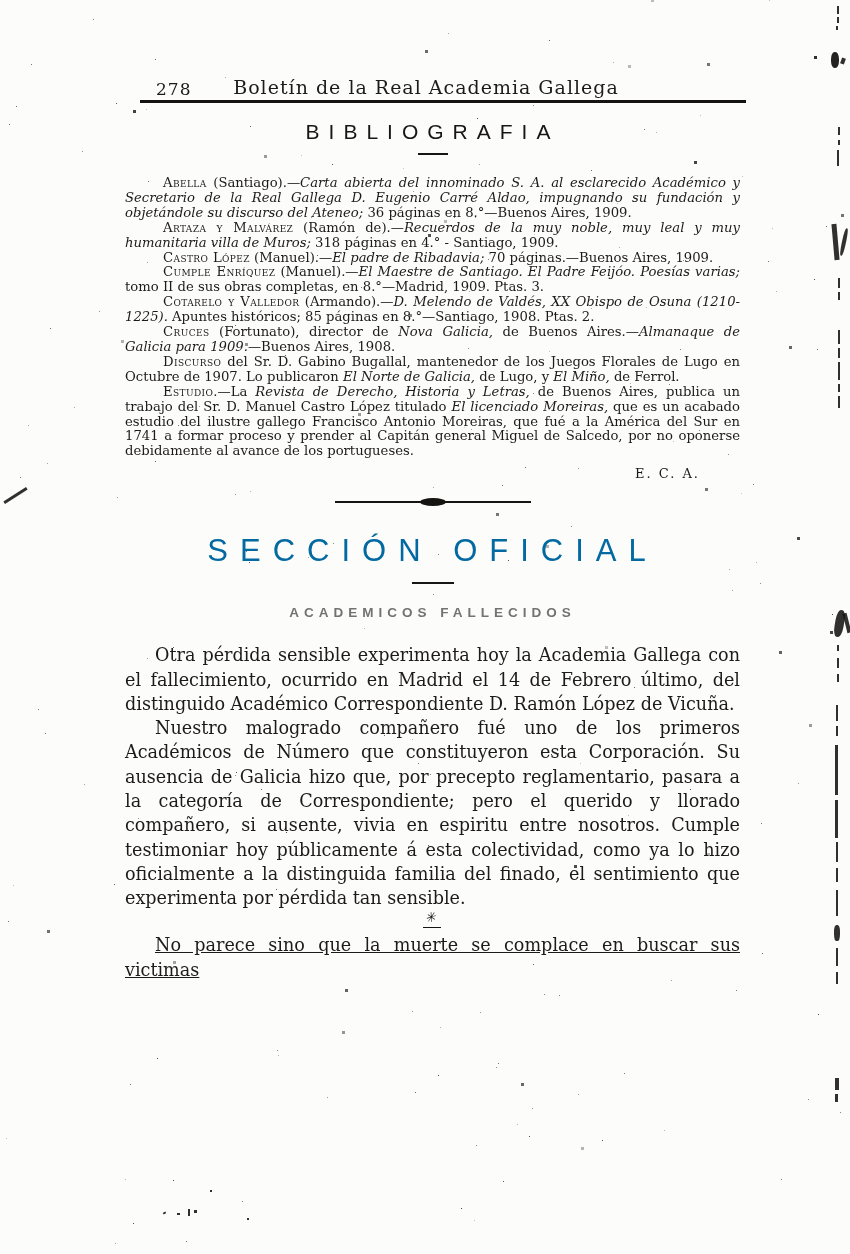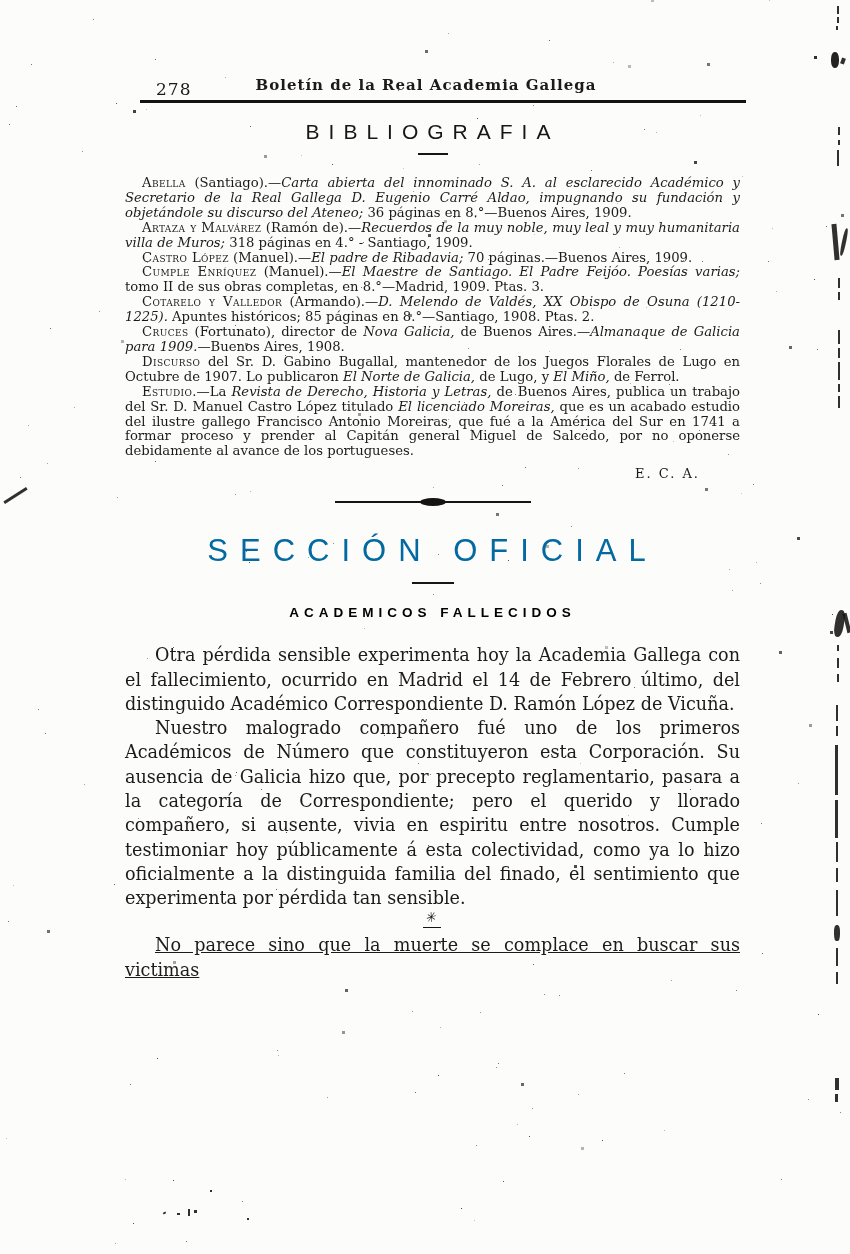--- a/index.html
+++ b/index.html
@@ -14,21 +14,21 @@
   }
   
   .header{position:absolute;top:76px;left:128px;width:614px;height:26px;}
   .page-number{
     position:absolute;left:28px;top:3px;
     font-size:17px;letter-spacing:1px;
   }
   .journal-title{
     position:absolute;left:12px;right:30px;top:0;
     text-align:center;
-    font-size:15px;font-weight:bold;letter-spacing:1px;
+    font-size:19px;font-weight:normal;letter-spacing:1px;
   }
   .header-rule{
     position:absolute;top:100px;left:140px;width:606px;height:3px;
     background:#151310;
   }
   
   .col{
     position:absolute;top:120px;left:125px;width:615px;
   }
   .h-biblio{
@@ -37,21 +37,21 @@
     font-weight:500;font-size:21px;letter-spacing:9px;
     color:#181613;
   }
   .h-biblio-rule{width:30px;height:2px;background:#181613;margin:9px auto 0;}
   .bib-entries{
     margin-top:21px;
     font-size:13.2px;line-height:14.9px;
     text-align:justify;
   }
   .bib-entries p{margin:0;text-indent:17px;}
-  .sc{font-variant:small-caps;letter-spacing:.4px;}
+  .sc{font-variant:small-caps;letter-spacing:.4px;margin-left:21px;}
   .i{font-style:italic;}
   .signature{
     margin:7px 40px 0 0;
     text-align:right;font-size:13px;letter-spacing:2px;
   }
   .divider{
     position:relative;margin:17px auto 0;width:196px;height:8px;
   }
   .divider .line{position:absolute;top:3px;left:0;right:0;height:2px;background:#161411;}
   .divider .diamond{
@@ -63,21 +63,21 @@
     margin:27px 0 0;text-align:center;
     font-family:"Liberation Sans","DejaVu Sans",sans-serif;
     font-weight:400;font-size:31px;letter-spacing:12px;
     color:#0369a1;
   }
   .h-seccion-rule{width:42px;height:2px;background:#181613;margin:13px auto 0;}
   .h-academicos{
     margin:21px 0 12px;text-align:center;
     font-family:"Liberation Sans","DejaVu Sans",sans-serif;
     font-weight:bold;font-size:13.5px;letter-spacing:5px;
-    color:#000000;
+    color:#737373;
   }
   .body-paragraphs{
     margin-top:23px;
     font-size:17.6px;line-height:24.3px;
     text-align:justify;
   }
   .body-paragraphs p{margin:0;text-indent:30px;}
   .small-mark{
     margin:2px auto 0;width:22px;height:18px;position:relative;
   }

